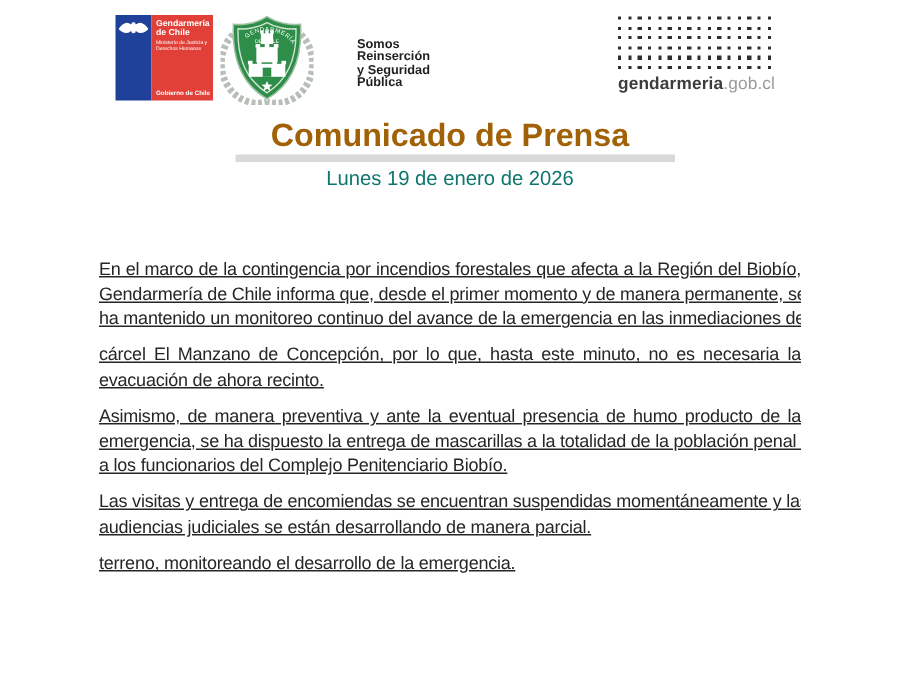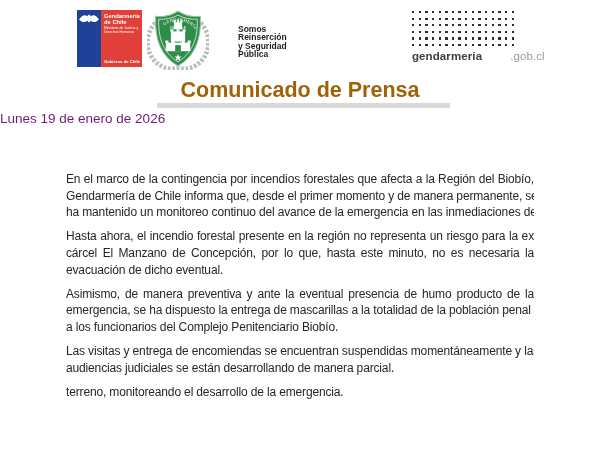--- a/index.html
+++ b/index.html
@@ -28,32 +28,32 @@
 
   .slogan{position:absolute;left:214px;top:25px;font-size:8.5px;font-weight:bold;
           line-height:8.4px;color:#1f1f1f;letter-spacing:0;margin-left:24px;}
 
   .dot-grid{position:absolute;left:412px;top:11px;display:grid;
             grid-template-columns:repeat(16,6.65px);grid-auto-rows:6.6px;}
   .dot{width:2.3px;height:2.3px;background:var(--dot);}
 
   .domain{position:absolute;left:412px;top:50px;font-size:11.5px;letter-spacing:0.1px;}
   .domain .b{font-weight:bold;color:#3d3d3d;}
-  .domain .l{color:#9a9a9a;margin-left:28px;}
+  .domain .l{color:#9a9a9a;}
 
   
   .doc-title{position:absolute;left:0;right:0;top:78px;text-align:center;
              font-size:21.5px;font-weight:bold;color:#a16207;letter-spacing:0;}
   .title-bar{position:absolute;left:157px;top:103px;width:293px;height:5px;background:var(--bar-gray);}
-  .doc-date{position:absolute;left:0;right:0;top:111px;text-align:left;
-            font-size:13.5px;color:#701a75;}
+  .doc-date{position:absolute;left:0;right:0;top:111px;text-align:center;
+            font-size:13.5px;color:#0f766e;}
 
   
   .body-text{position:absolute;left:66px;right:66px;top:171px;color:var(--ink);
-             font-size:12px;letter-spacing:-0.15px;}
+             font-size:12px;letter-spacing:-0.15px;text-decoration:underline;}
   .para{margin-bottom:7.3px;}
   .bline{height:16.7px;line-height:16.7px;white-space:nowrap;overflow:hidden;
          text-align:justify;text-align-last:justify;}
   .bline.last{text-align-last:left;}
 </style>
 </head>
 <body>
 
 <div class="page">
 
@@ -216,23 +216,22 @@
   <div class="title-bar"></div>
   <div class="doc-date">Lunes 19 de enero de 2026</div>
 
   <main class="body-text">
       <div class="para">
         <div class="bline">En el marco de la contingencia por incendios forestales que afecta a la Región del Biobío,</div>
         <div class="bline">Gendarmería de Chile informa que, desde el primer momento y de manera permanente, se</div>
         <div class="bline">ha mantenido un monitoreo continuo del avance de la emergencia en las inmediaciones del</div>
       </div>
       <div class="para">
-        <div class="bline">Hasta ahora, el incendio forestal presente en la región no representa un riesgo para la ex</div>
         <div class="bline">cárcel El Manzano de Concepción, por lo que, hasta este minuto, no es necesaria la</div>
-        <div class="bline last">evacuación de dicho eventual.</div>
+        <div class="bline last">evacuación de ahora recinto.</div>
       </div>
       <div class="para">
         <div class="bline">Asimismo, de manera preventiva y ante la eventual presencia de humo producto de la</div>
         <div class="bline">emergencia, se ha dispuesto la entrega de mascarillas a la totalidad de la población penal y</div>
         <div class="bline last">a los funcionarios del Complejo Penitenciario Biobío.</div>
       </div>
       <div class="para">
         <div class="bline">Las visitas y entrega de encomiendas se encuentran suspendidas momentáneamente y las</div>
         <div class="bline last">audiencias judiciales se están desarrollando de manera parcial.</div>
       </div>

